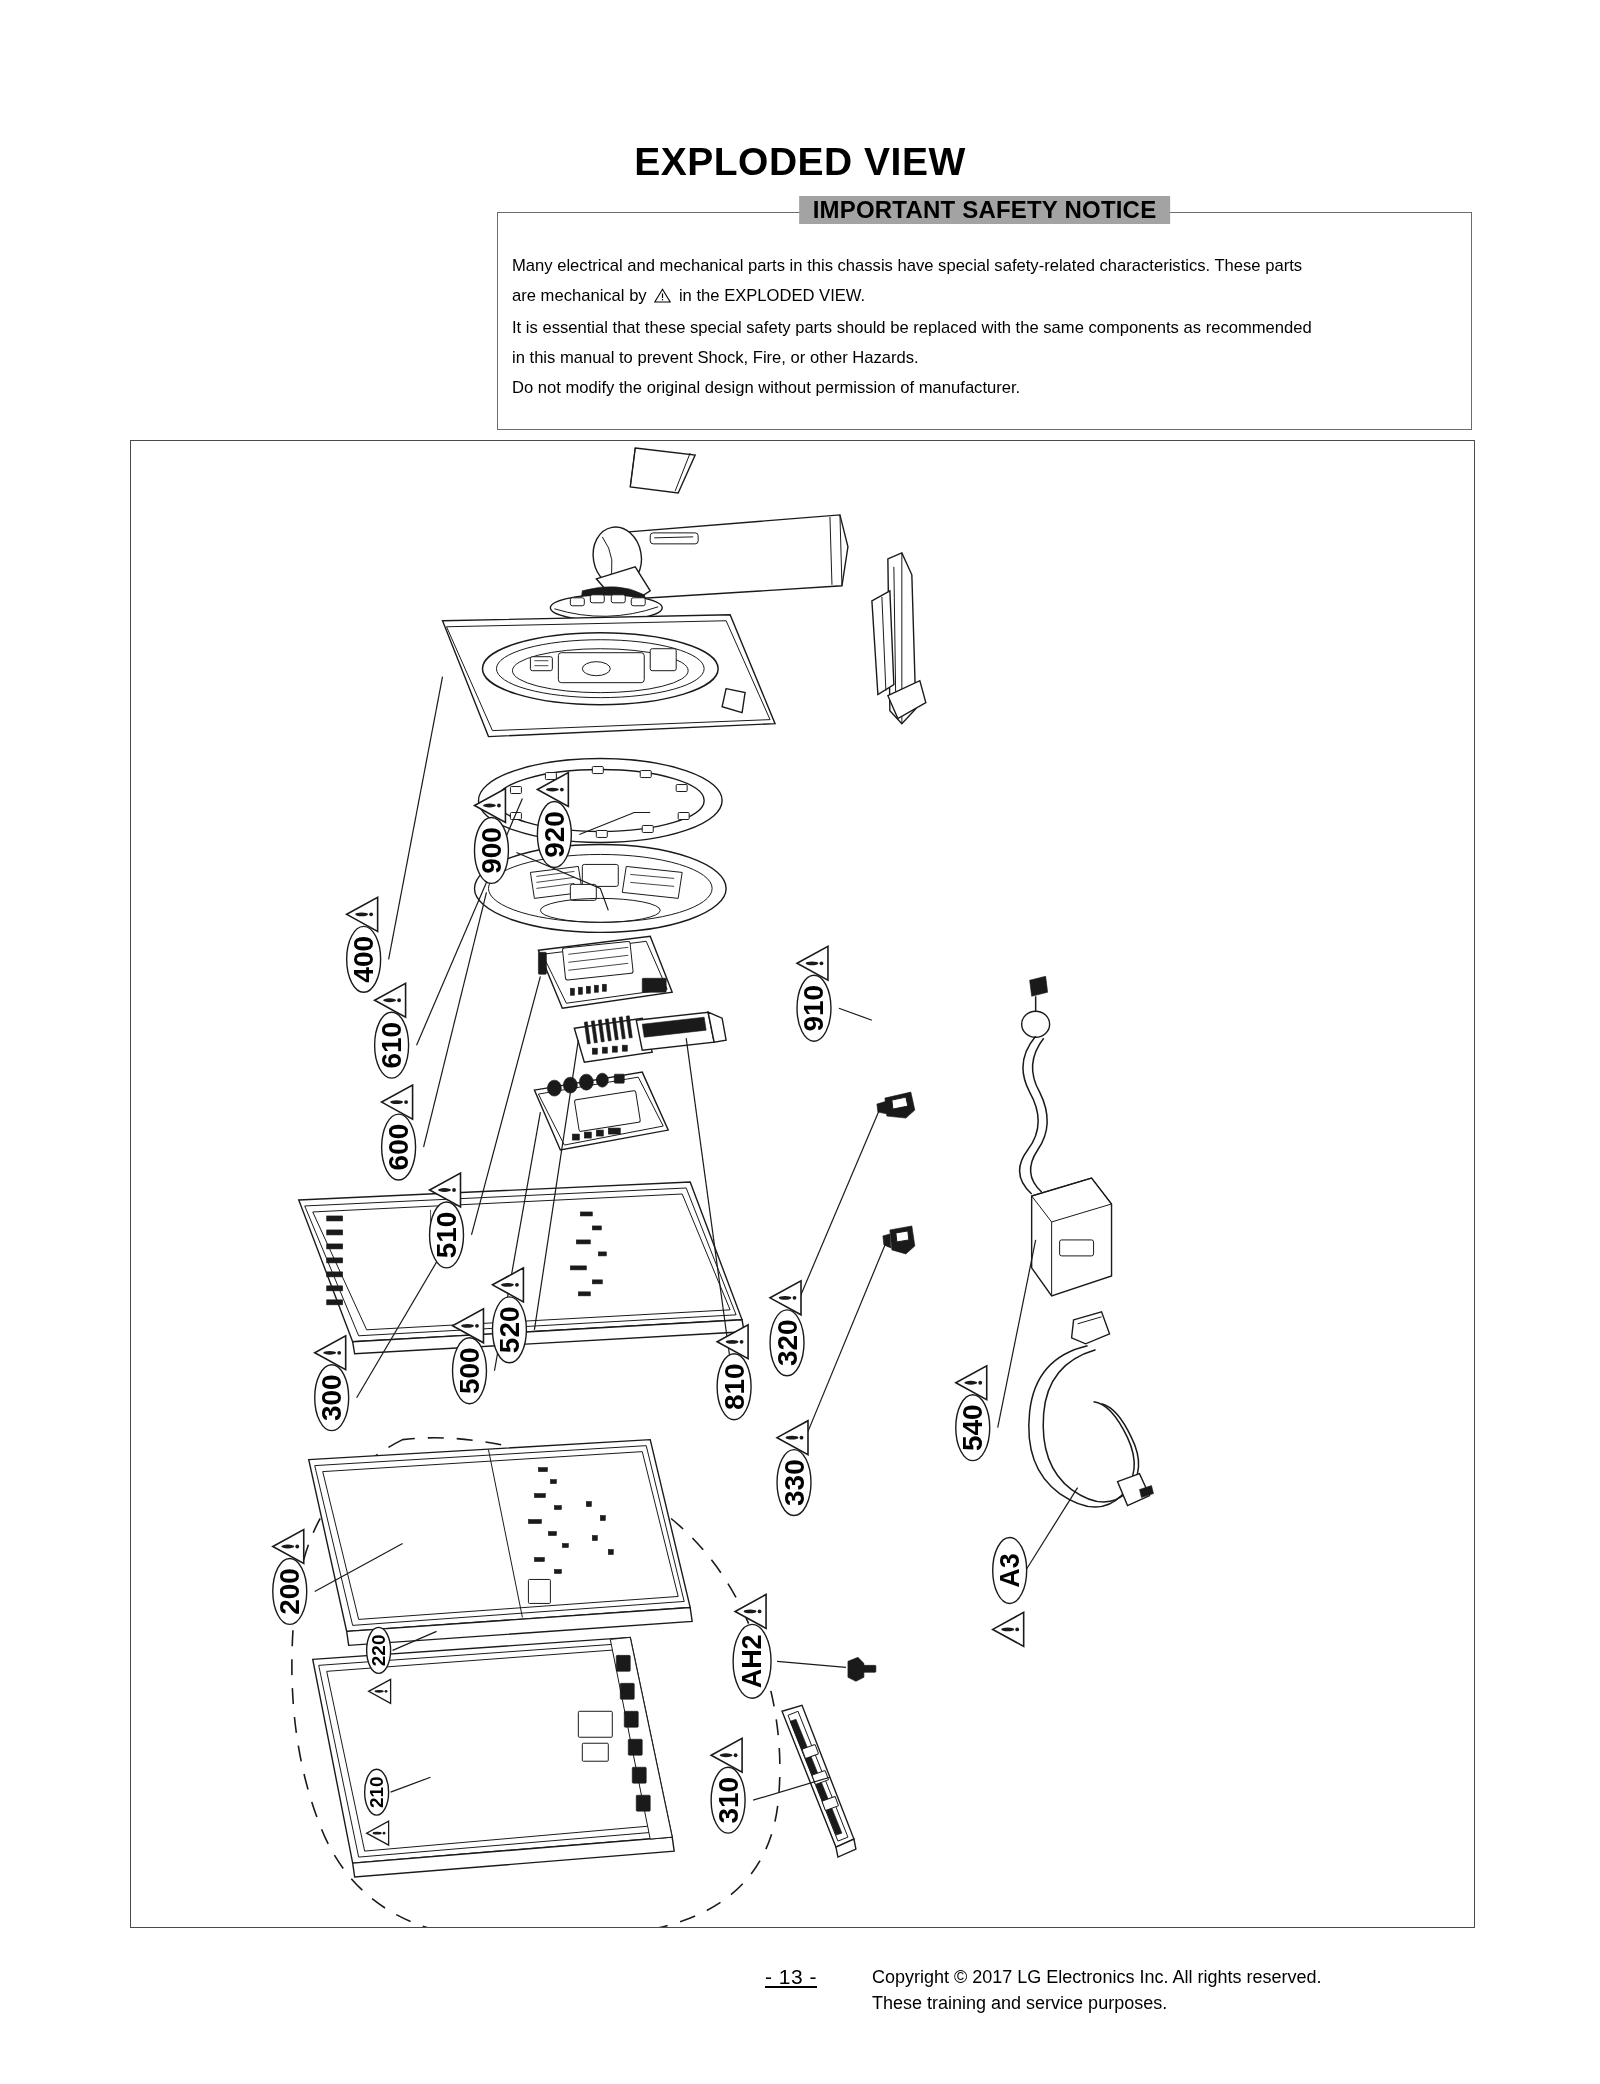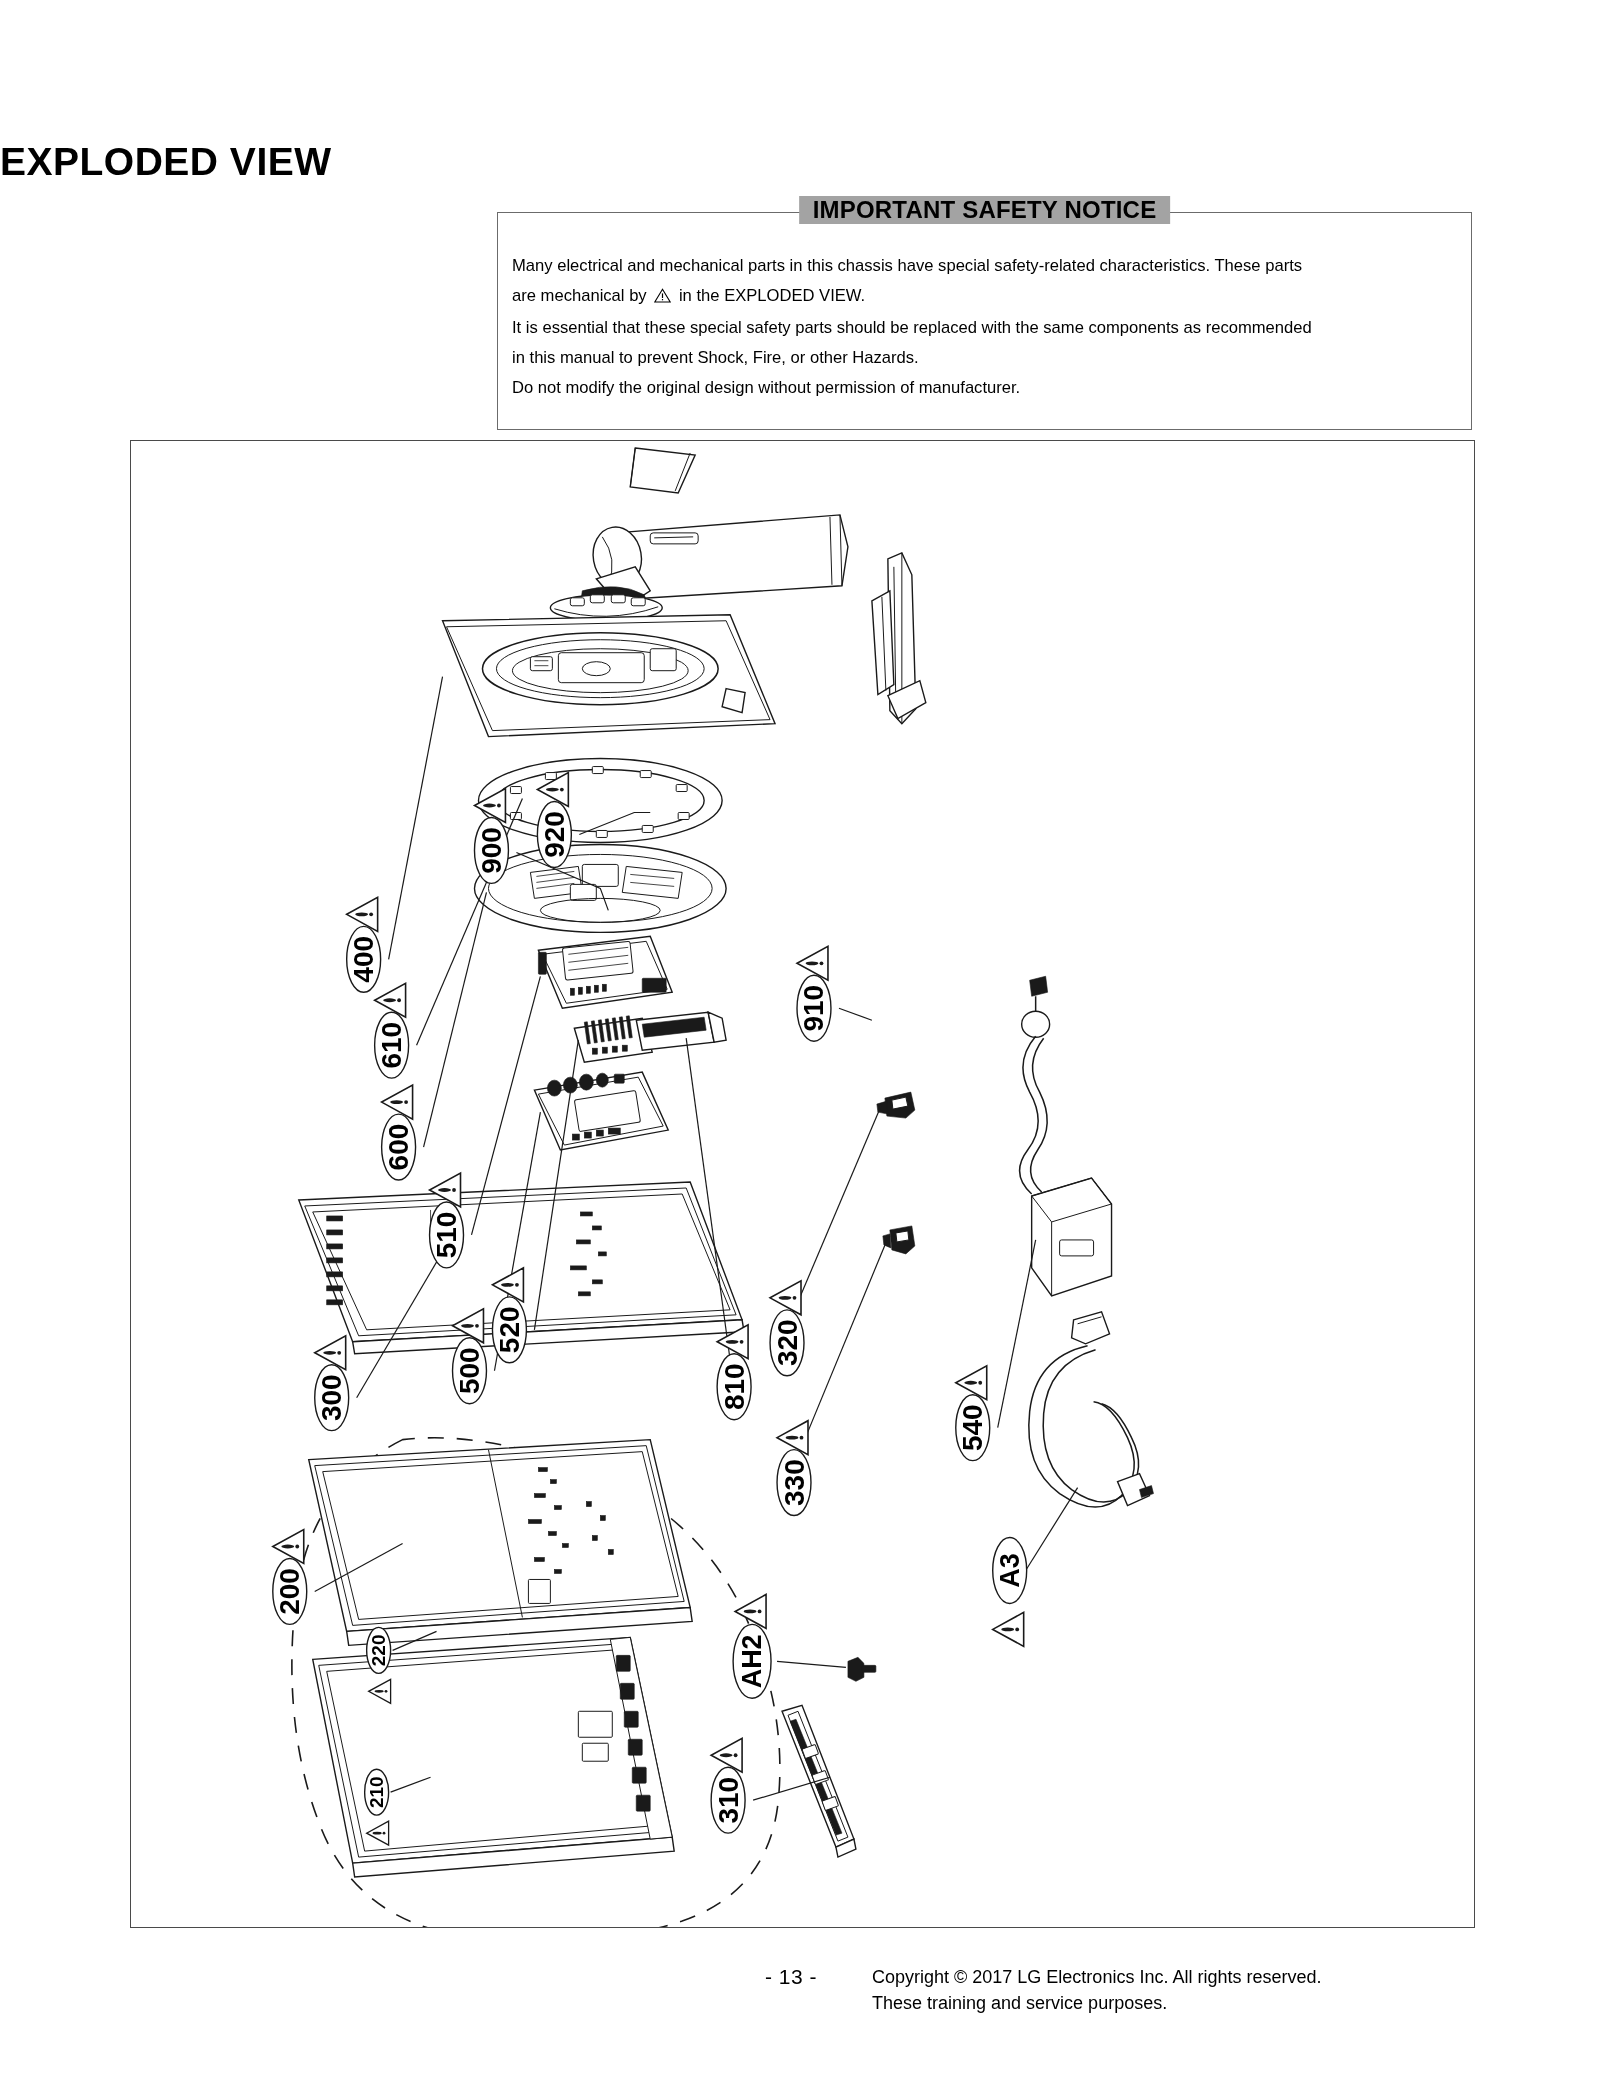--- a/index.html
+++ b/index.html
@@ -15,20 +15,21 @@
     color: #000;
     overflow: hidden;
   }
 
   
   #page-title {
     position: absolute;
     top: 140px;
     left: 0;
     width: 1600px;
+    text-align: center;
     font-size: 39px;
     font-weight: bold;
     letter-spacing: 0.5px;
   }
 
   
   #safety-notice {
     position: absolute;
     left: 497px;
     top: 212px;
@@ -94,20 +95,21 @@
     top: 1958px;
     width: 1600px;
     height: 70px;
   }
   #page-number {
     position: absolute;
     left: 765px;
     top: 7px;
     font-size: 21px;
     letter-spacing: 0.5px;
+    text-decoration: underline;
   }
   #copyright {
     position: absolute;
     left: 872px;
     top: 6px;
     font-size: 18px;
     line-height: 26px;
   }
   .copy-line { display: block; }
 </style>

